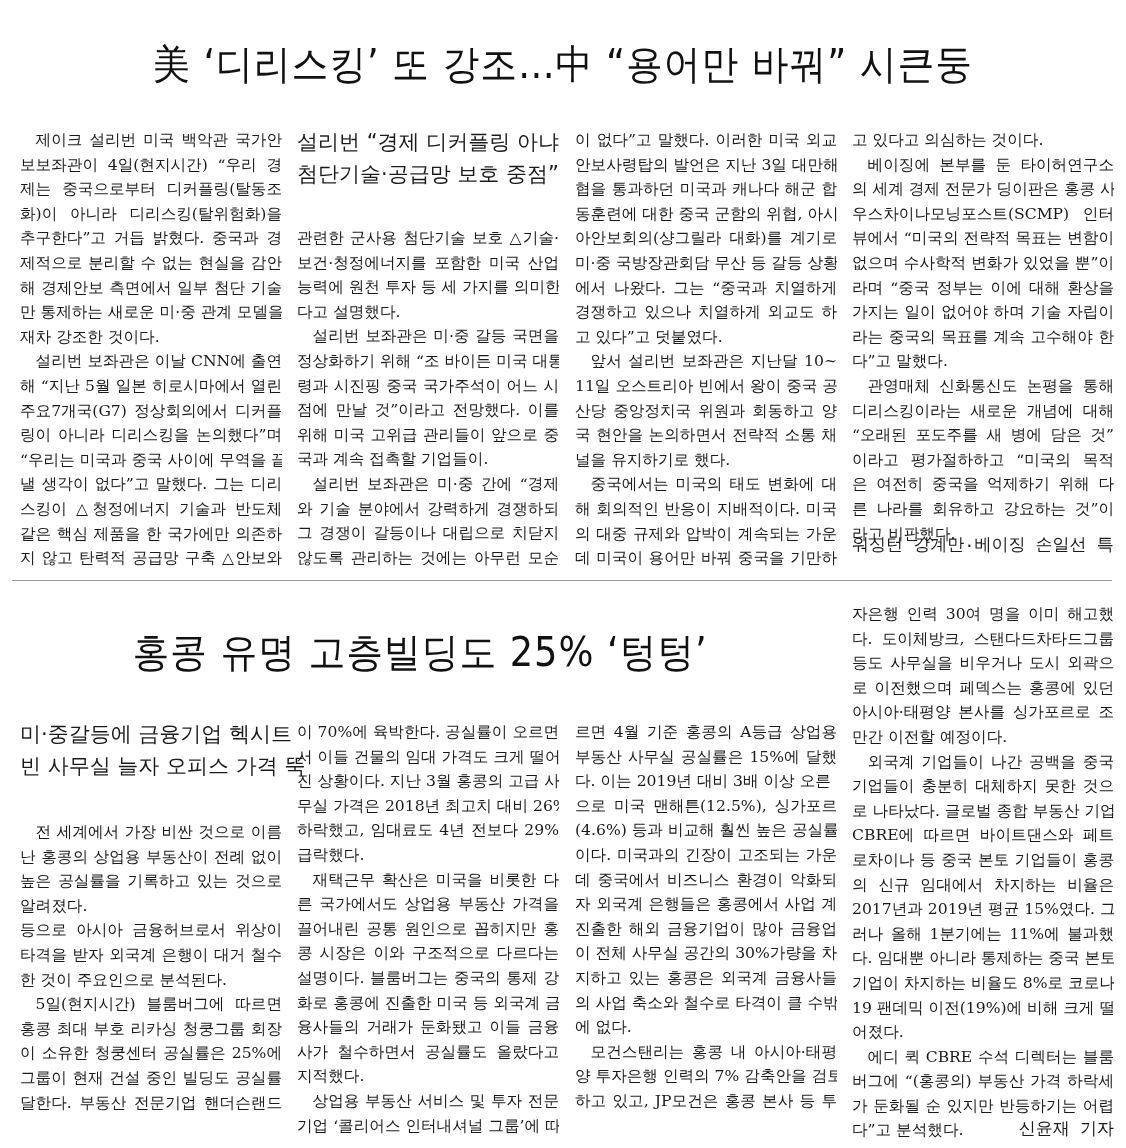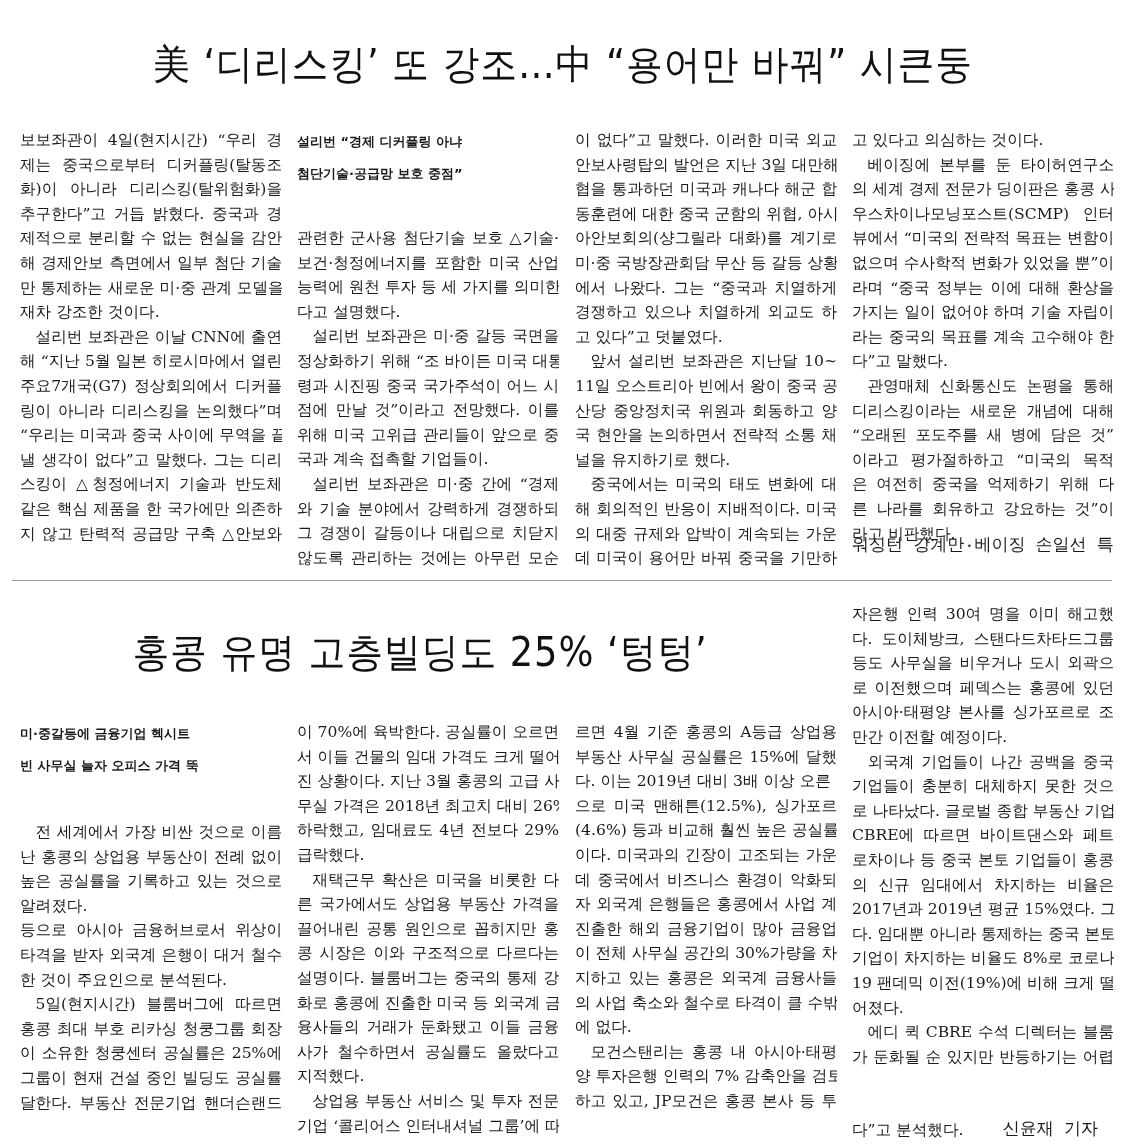--- a/index.html
+++ b/index.html
@@ -6,32 +6,33 @@
   body { width:1126px; height:1148px; position:relative; overflow:hidden; color:#1a1a1a;
          font-family:"DejaVu Serif", "Liberation Serif", serif; }
   .headline { position:absolute; left:0; width:1126px; text-align:center; font-family:"DejaVu Sans", sans-serif;
               font-weight:normal; letter-spacing:1px; color:#111; margin:0; }
   .h1 { top:34px; font-size:40px; line-height:60px; transform:scaleX(0.92); }
   .h2 { top:622px; font-size:40px; line-height:60px; left:0; width:840px; transform:scaleX(0.92); }
   .col { position:absolute; width:262px; font-size:15.6px; line-height:24.6px; }
   .col .ln { display:block; white-space:nowrap; text-align:justify; text-align-last:justify; height:24.6px; overflow:hidden; }
   .col .ln.last { text-align-last:left; }
   .col .ln.ind { text-indent:1em; }
-  .sub { position:absolute; font-family:"DejaVu Sans", sans-serif; font-weight:bold; font-size:13px; line-height:32px; color:#1a1a1a; }
+  .sub { position:absolute; font-family:"DejaVu Sans", sans-serif; font-weight:normal; font-size:21px; line-height:32px; color:#1a1a1a; }
   .sub .ln { display:block; white-space:nowrap; }
   .rule { position:absolute; left:12px; width:1100px; height:1px; background:#9a9a9a; top:580px; }
   .byline { font-family:Liberation Mono, monospace; font-size:17px; }
 </style>
 </head>
 <body>
 
 <div>
   <h1 class="headline h1">美 ‘디리스킹’ 또 강조…中 “용어만 바꿔” 시큰둥</h1>
 
   <div class="col" style="left:20px;top:128px;">
+      <span class="ln ind">제이크 설리번 미국 백악관 국가안</span>
       <span class="ln">보보좌관이 4일(현지시간) “우리 경</span>
       <span class="ln">제는 중국으로부터 디커플링(탈동조</span>
       <span class="ln">화)이 아니라 디리스킹(탈위험화)을</span>
       <span class="ln">추구한다”고 거듭 밝혔다. 중국과 경</span>
       <span class="ln">제적으로 분리할 수 없는 현실을 감안</span>
       <span class="ln">해 경제안보 측면에서 일부 첨단 기술</span>
       <span class="ln">만 통제하는 새로운 미·중 관계 모델을</span>
       <span class="ln last">재차 강조한 것이다.</span>
       <span class="ln ind">설리번 보좌관은 이날 CNN에 출연</span>
       <span class="ln">해 “지난 5월 일본 히로시마에서 열린</span>
@@ -180,26 +181,28 @@
       <span class="ln">로 이전했으며 페덱스는 홍콩에 있던</span>
       <span class="ln">아시아·태평양 본사를 싱가포르로 조</span>
       <span class="ln last">만간 이전할 예정이다.</span>
       <span class="ln ind">외국계 기업들이 나간 공백을 중국</span>
       <span class="ln">기업들이 충분히 대체하지 못한 것으</span>
       <span class="ln">로 나타났다. 글로벌 종합 부동산 기업</span>
       <span class="ln">CBRE에 따르면 바이트댄스와 페트</span>
       <span class="ln">로차이나 등 중국 본토 기업들이 홍콩</span>
       <span class="ln">의 신규 임대에서 차지하는 비율은</span>
       <span class="ln">2017년과 2019년 평균 15%였다. 그</span>
+      <span class="ln">러나 올해 1분기에는 11%에 불과했</span>
       <span class="ln">다. 임대뿐 아니라 통제하는 중국 본토</span>
       <span class="ln">기업이 차지하는 비율도 8%로 코로나</span>
       <span class="ln">19 팬데믹 이전(19%)에 비해 크게 떨</span>
       <span class="ln last">어졌다.</span>
       <span class="ln ind">에디 퀵 CBRE 수석 디렉터는 블룸</span>
+      <span class="ln">버그에 “(홍콩의) 부동산 가격 하락세</span>
       <span class="ln">가 둔화될 순 있지만 반등하기는 어렵</span>
     </div>
   <div class="col" style="left:852px;top:1118px;">
     <span class="ln last" style="position:relative;">
       <span>다”고 분석했다.</span>
-      <span class="byline" style="position:absolute;right:16px;top:0;">신윤재 기자</span>
+      <span class="byline" style="position:absolute;right:0;top:0;">신윤재 기자</span>
     </span>
   </div>
 </div>
 
 </body></html>

